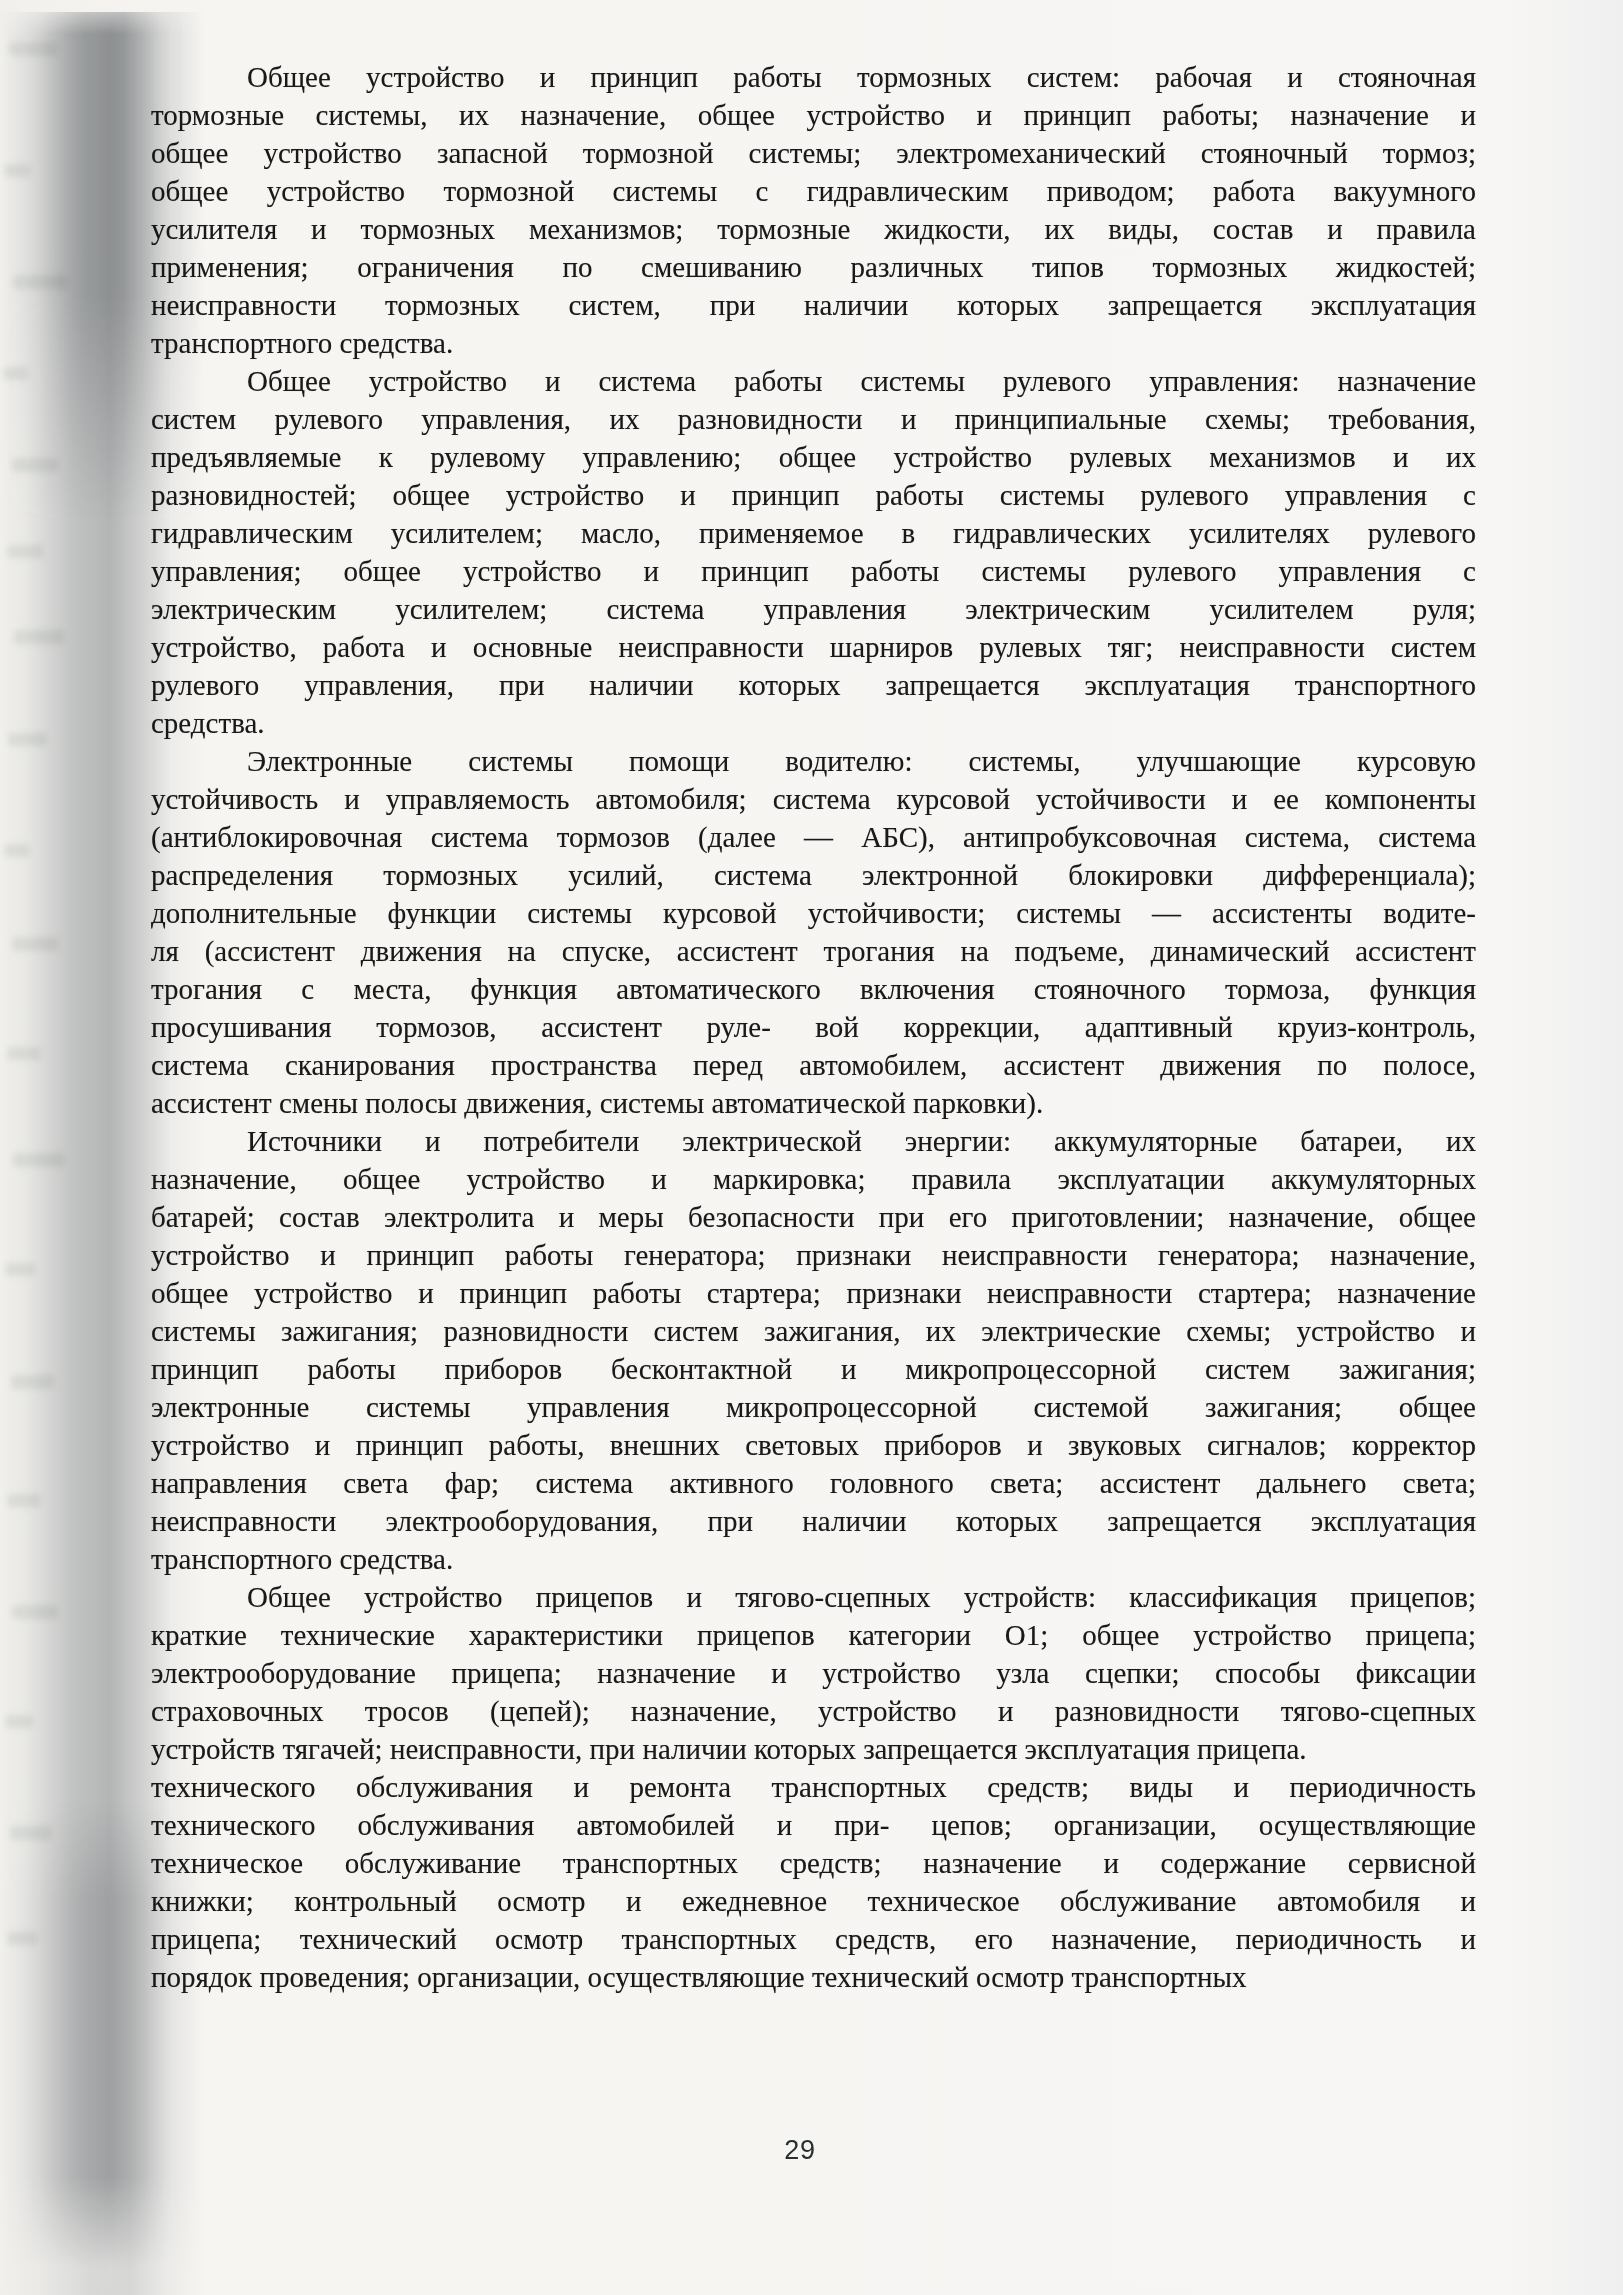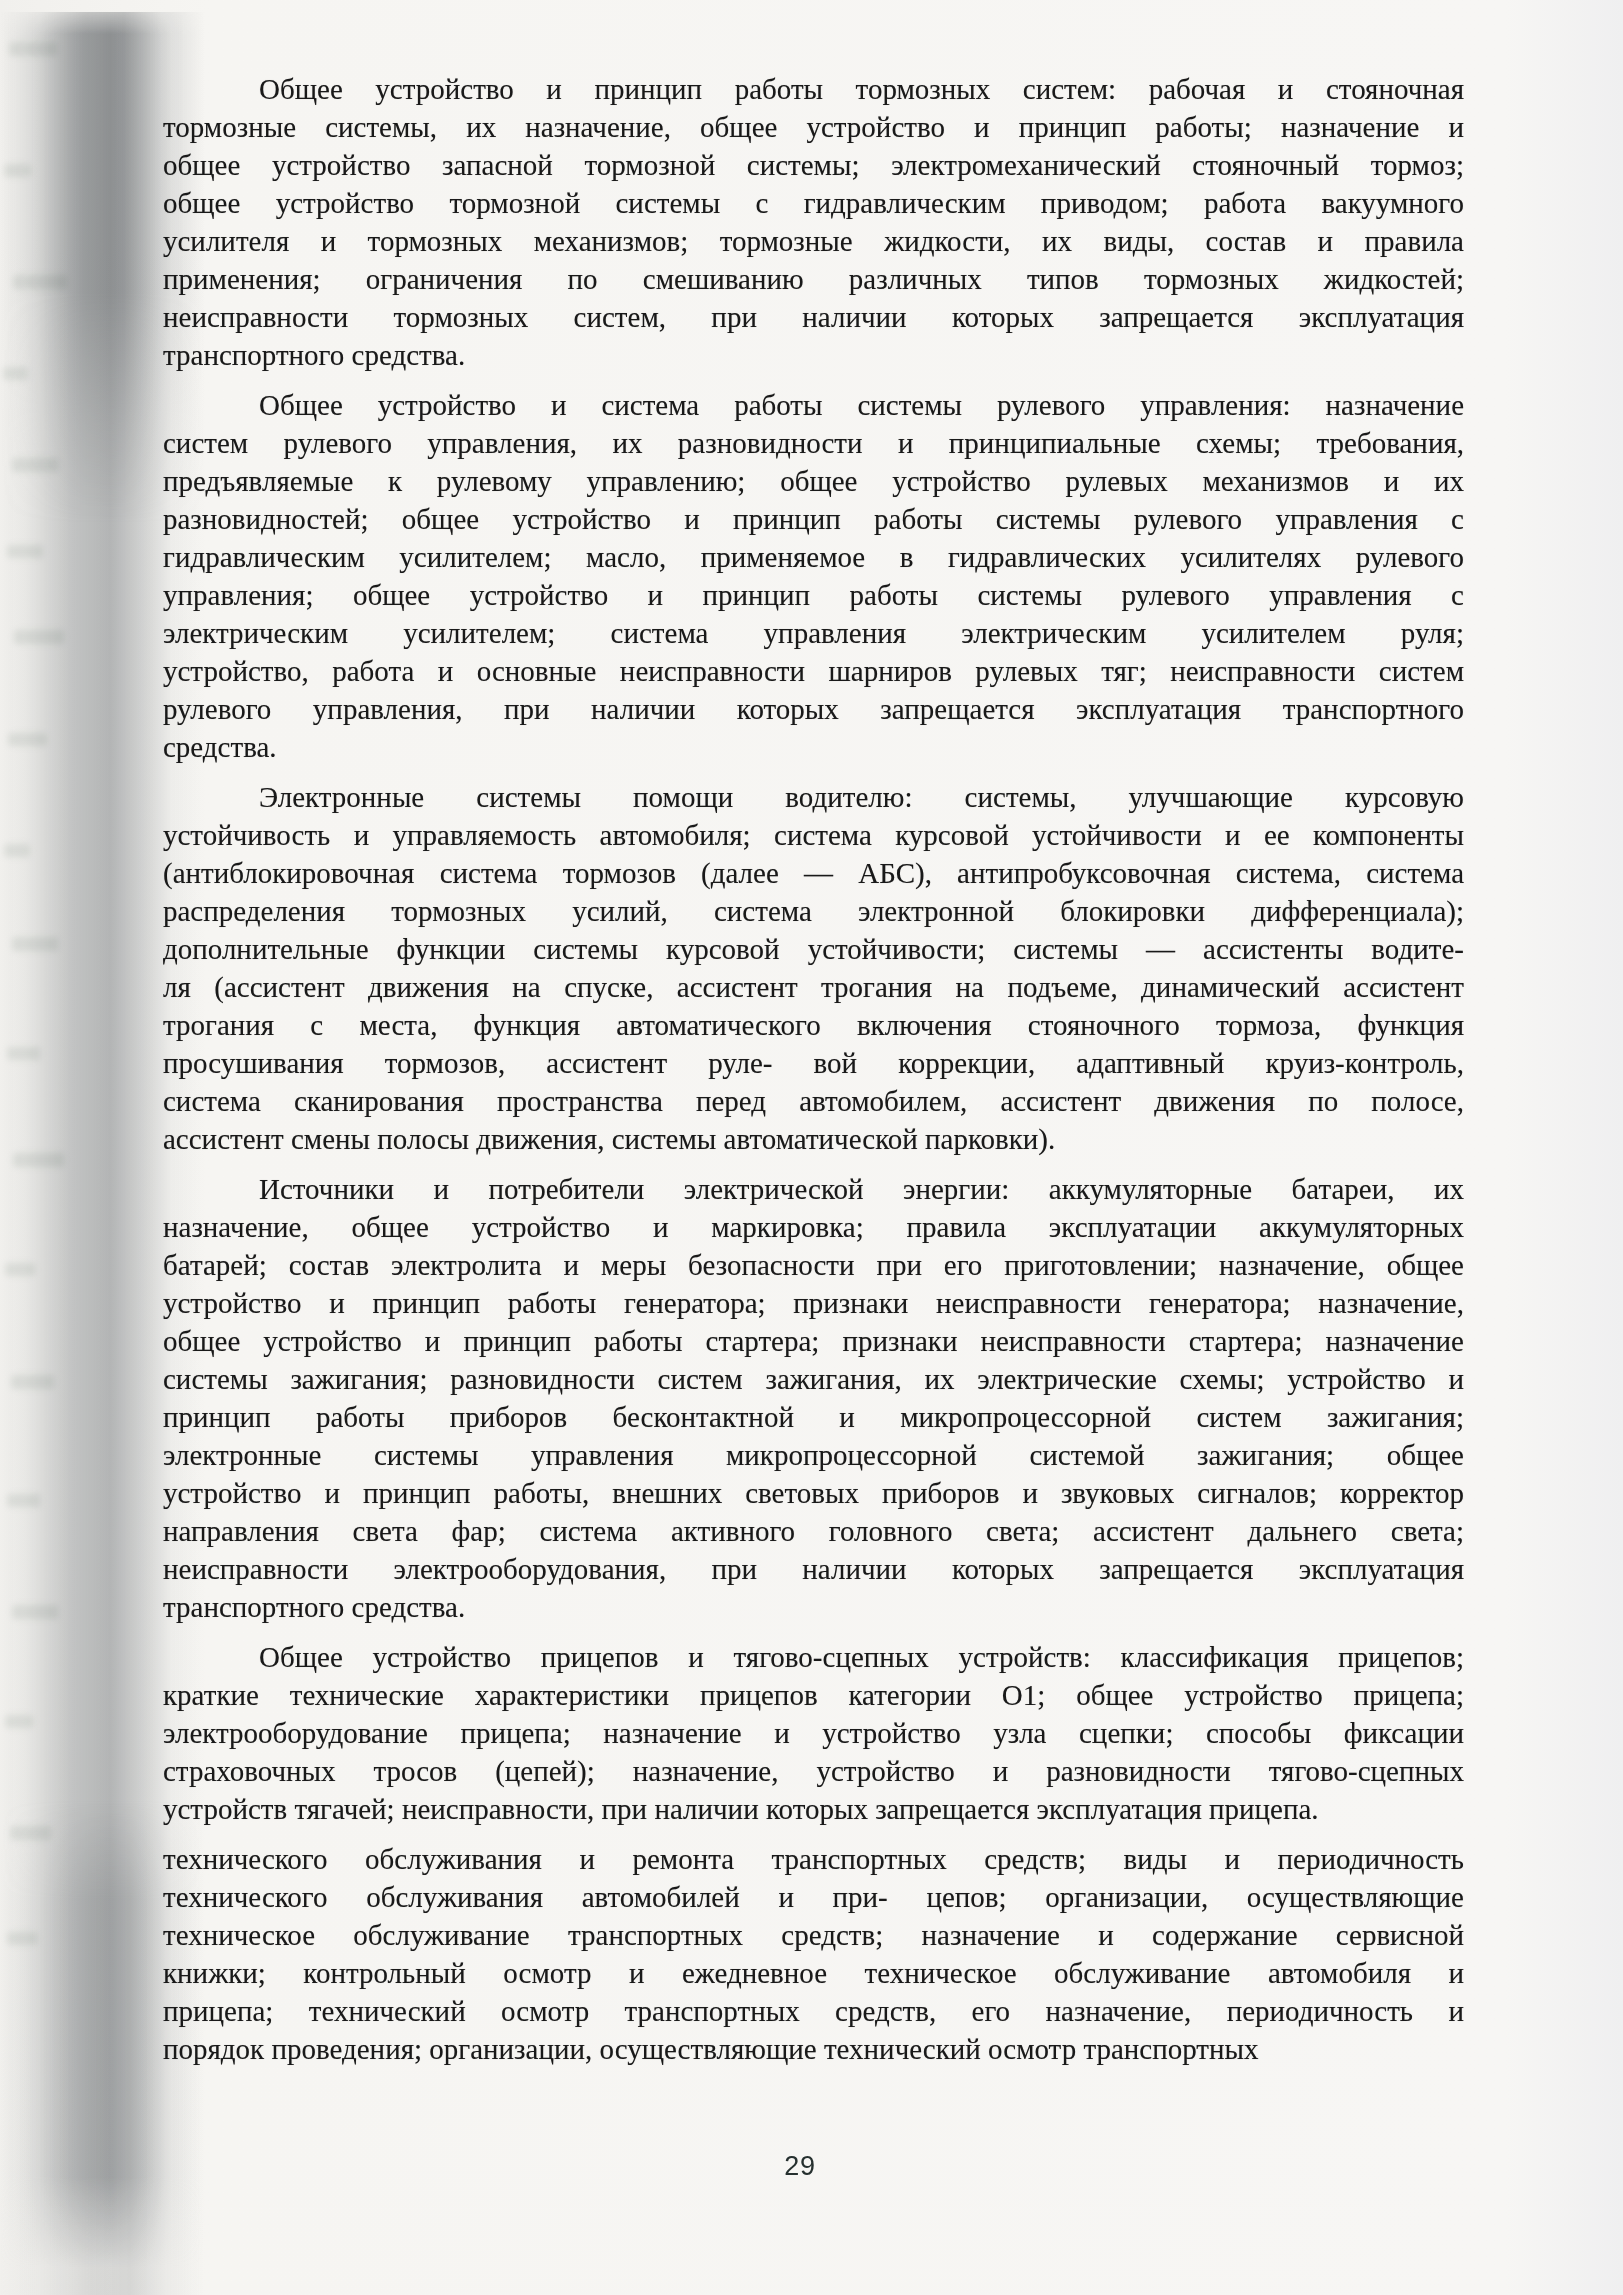--- a/index.html
+++ b/index.html
@@ -68,42 +68,41 @@
 
   
   .text-block {
     position: absolute;
     left: 151px; top: 58px;
     width: 1325px;
     color: #191919;
     font-size: 29px;
     text-shadow: 0 0 0.7px rgba(30,30,30,0.38);
   }
-  .para { margin: 12px; padding: 0; }
+  .para { margin: 0; padding: 0; }
   .line {
     height: 38px;
     line-height: 38px;
     text-align: justify;
     text-align-last: justify;
     white-space: normal;
     overflow: hidden;
   }
   .line.first { text-indent: 96px; }
   .line.last  { text-align-last: left; }
 
   .page-number {
     position: absolute;
     left: 0; top: 2135px;
     width: 1600px;
     text-align: center;
     font-family: "Liberation Sans", "DejaVu Sans", sans-serif;
     font-size: 27px;
     color: #26302f;
     letter-spacing: 0.7px;
-    margin-top: 16px;
   }
 </style>
 </head>
 <body>
 
 <div>
   <div class="bleed-mark" style="left:9.2px; top:42px;  width:48px; height:14.4px;"></div>
   <div class="bleed-mark" style="left:3.9px;  top:164px; width:27.5px; height:13px;"></div>
   <div class="bleed-mark" style="left:13px; top:275px; width:54px; height:14.4px;"></div>
   <div class="bleed-mark" style="left:3.3px;  top:367px; width:25px; height:13px;"></div>

